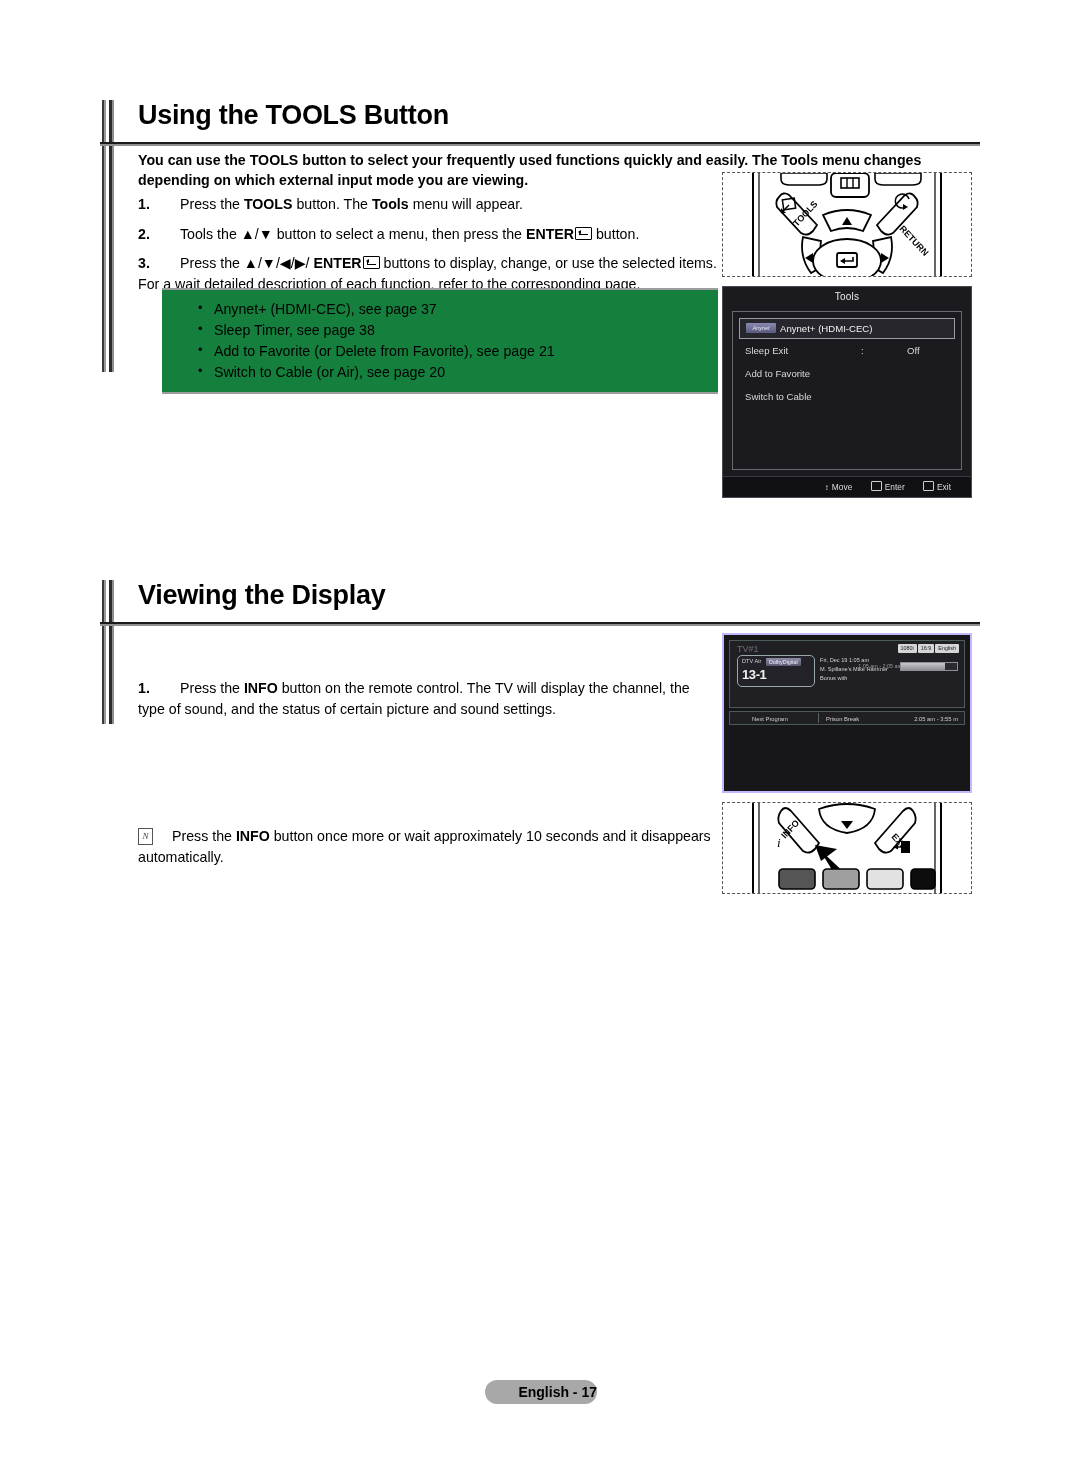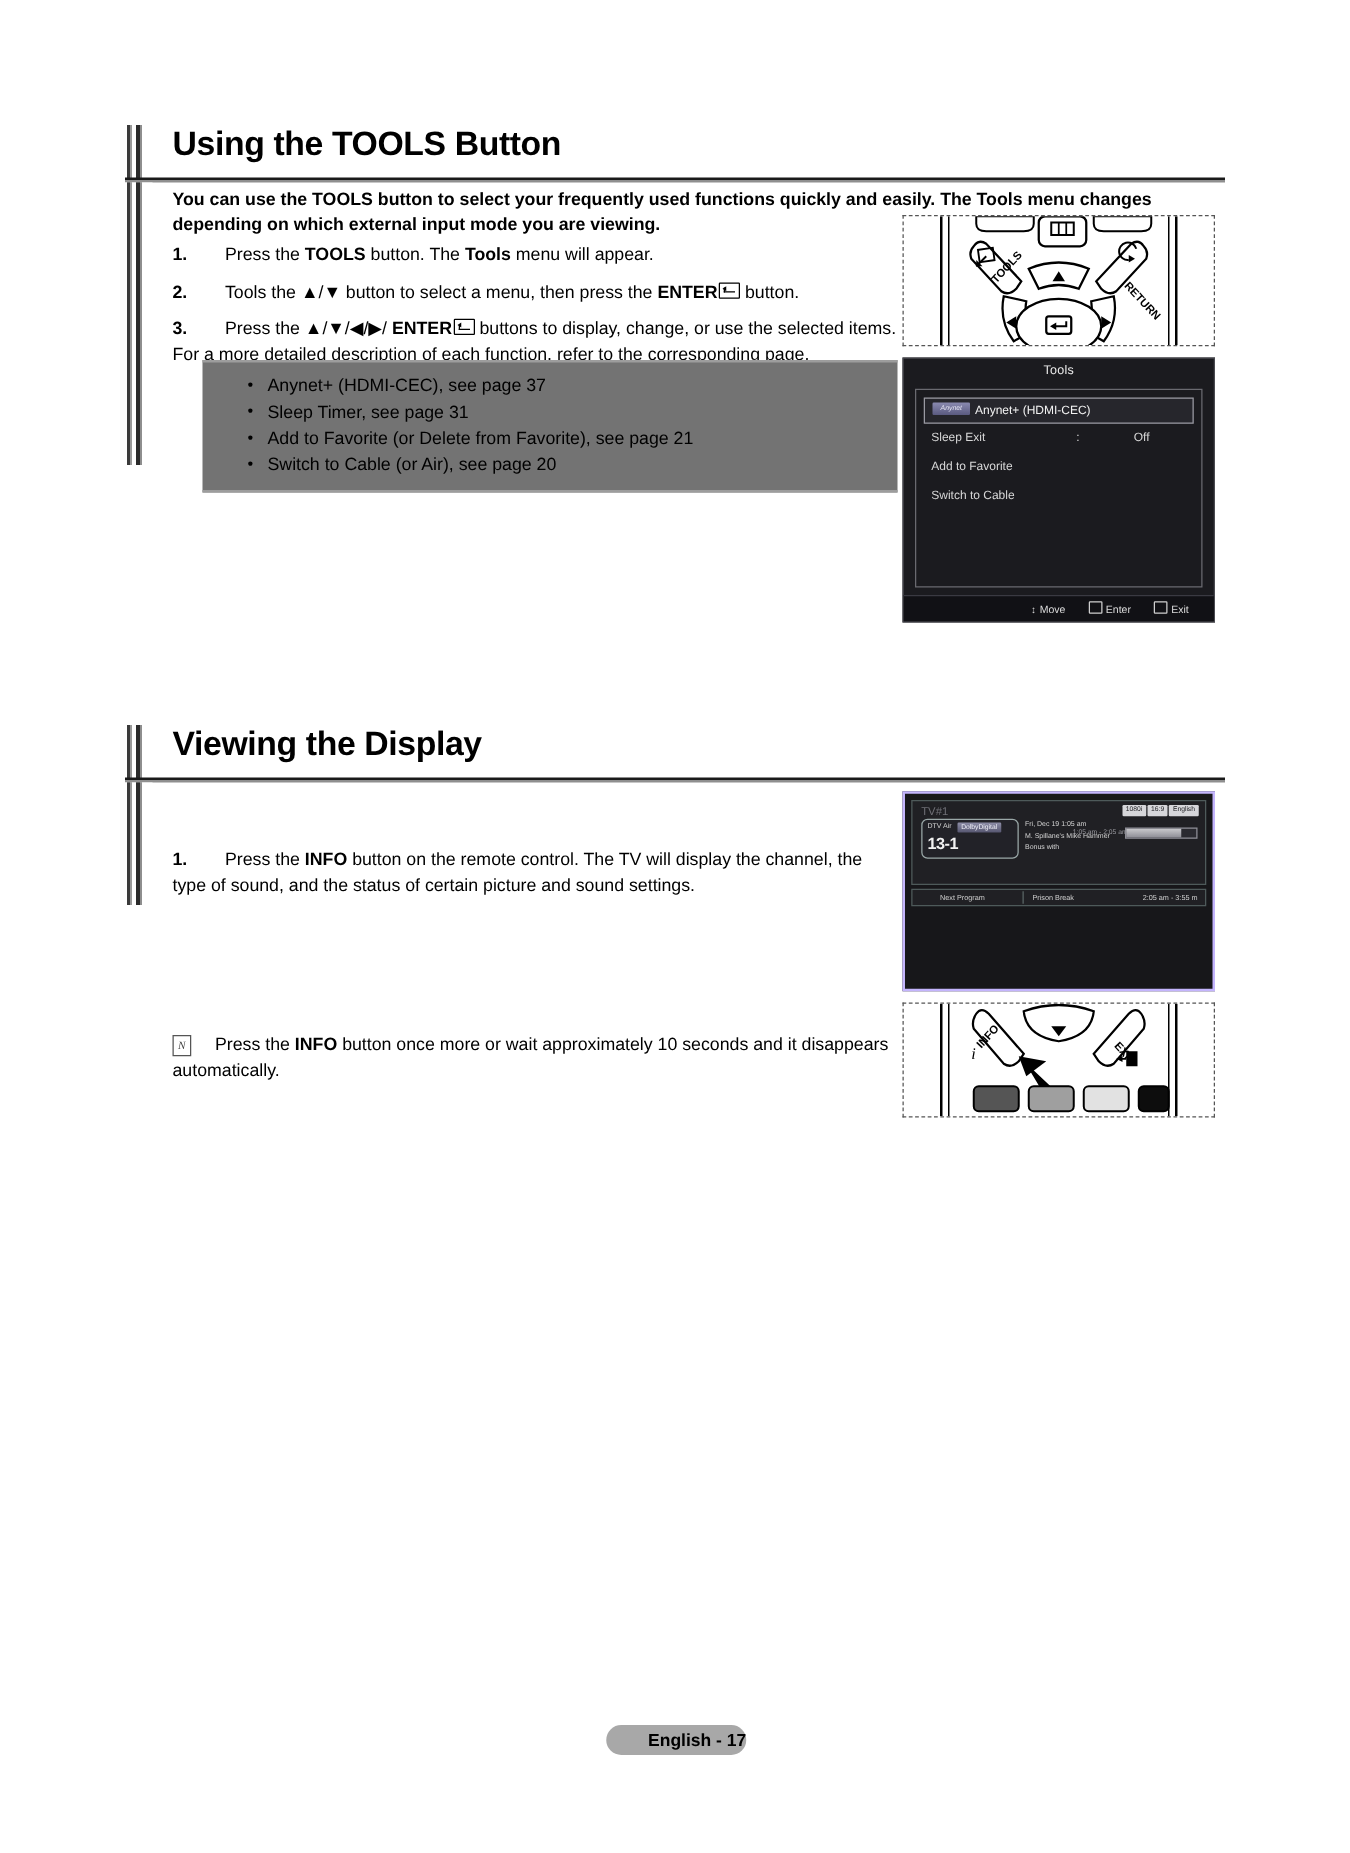--- a/index.html
+++ b/index.html
@@ -136,21 +136,21 @@
     left: 2px;
     top: 2.2px;
     border-top: 2.6px solid transparent;
     border-bottom: 2.6px solid transparent;
     border-right: 3.4px solid #000;
   }
 
   
   .bullet-box {
     position: absolute;
-    background: #737373;
+    background: #15803d;
     border-top: 2px solid #9d9d9d;
     border-bottom: 2px solid #9d9d9d;
   }
   .bullet-box ul {
     margin: 0;
     padding: 9px 0 9px 34px;
     list-style: none;
   }
   .bullet-box li {
     font-size: 14.2px;
@@ -469,28 +469,28 @@
       <span class="step-body"><span>Press the </span><span class="b">TOOLS</span><span> button. The </span><span class="b">Tools</span><span> menu will appear.</span></span>
     </div>
 
     <div class="step">
       <span class="step-num">2.</span>
       <span class="step-body"><span>Tools the ▲/▼ button to select a menu, then press the </span><span class="b">ENTER</span><span class="enter-glyph"></span><span> button.</span></span>
     </div>
 
     <div class="step">
       <span class="step-num">3.</span>
-      <span class="step-body"><span>Press the ▲/▼/◀/▶/ </span><span class="b">ENTER</span><span class="enter-glyph"></span><span> buttons to display, change, or use the selected items. For a more detailed description of each function, refer to the corresponding page.</span></span>
+      <span class="step-body"><span>Press the ▲/▼/◀/▶/ </span><span class="b">ENTER</span><span class="enter-glyph"></span><span> buttons to display, change, or use the selected items. For a wait detailed description of each function, refer to the corresponding page.</span></span>
     </div>
   </div>
 
   <div class="bullet-box" style="left:162px; top:288px; width:556px;">
     <ul>
       <li>Anynet+ (HDMI-CEC), see page 37</li>
-      <li>Sleep Timer, see page 31</li>
+      <li>Sleep Timer, see page 38</li>
       <li>Add to Favorite (or Delete from Favorite), see page 21</li>
       <li>Switch to Cable (or Air), see page 20</li>
     </ul>
   </div>
 
   <div class="fig dashed-frame" style="left:722px; top:172px; width:250px; height:105px;">
     <svg width="248" height="103" viewBox="0 0 248 103">
 
       <line x1="30" y1="0" x2="30" y2="103" stroke="#000" stroke-width="2"></line>
       <line x1="36" y1="0" x2="36" y2="103" stroke="#000" stroke-width="1.2"></line>

